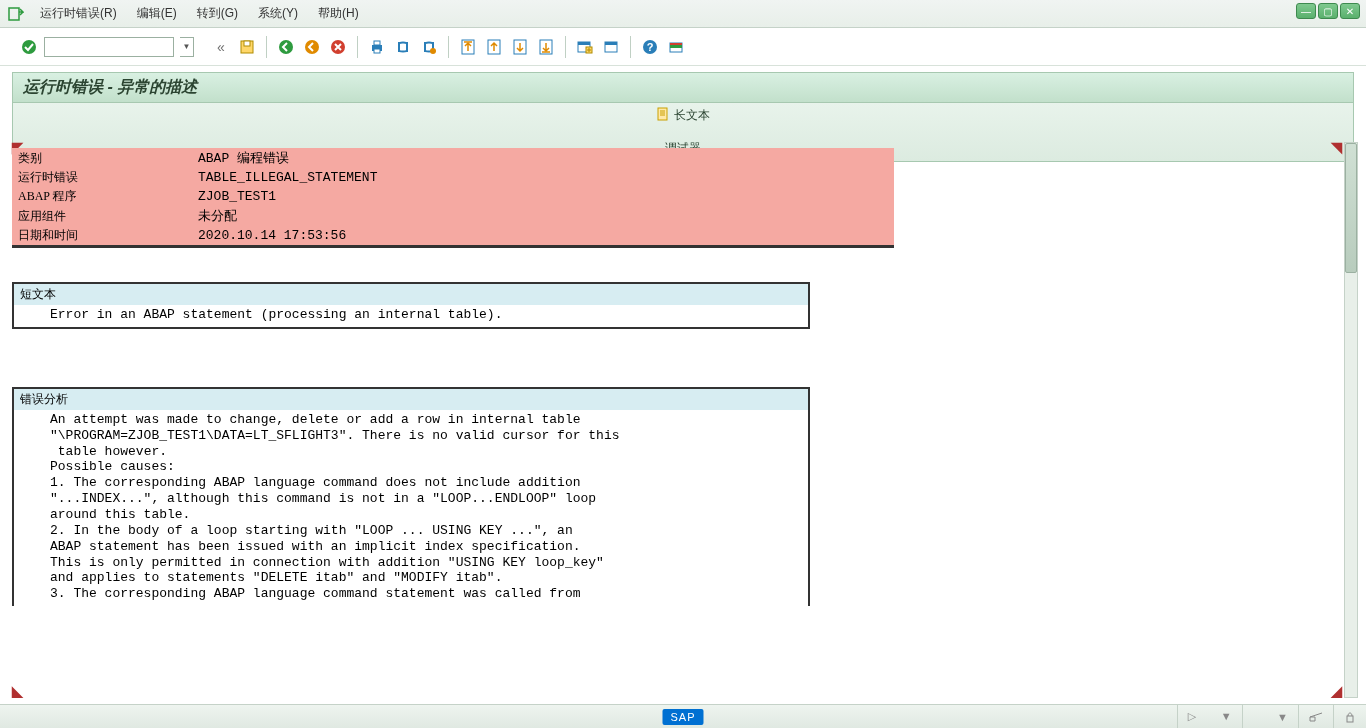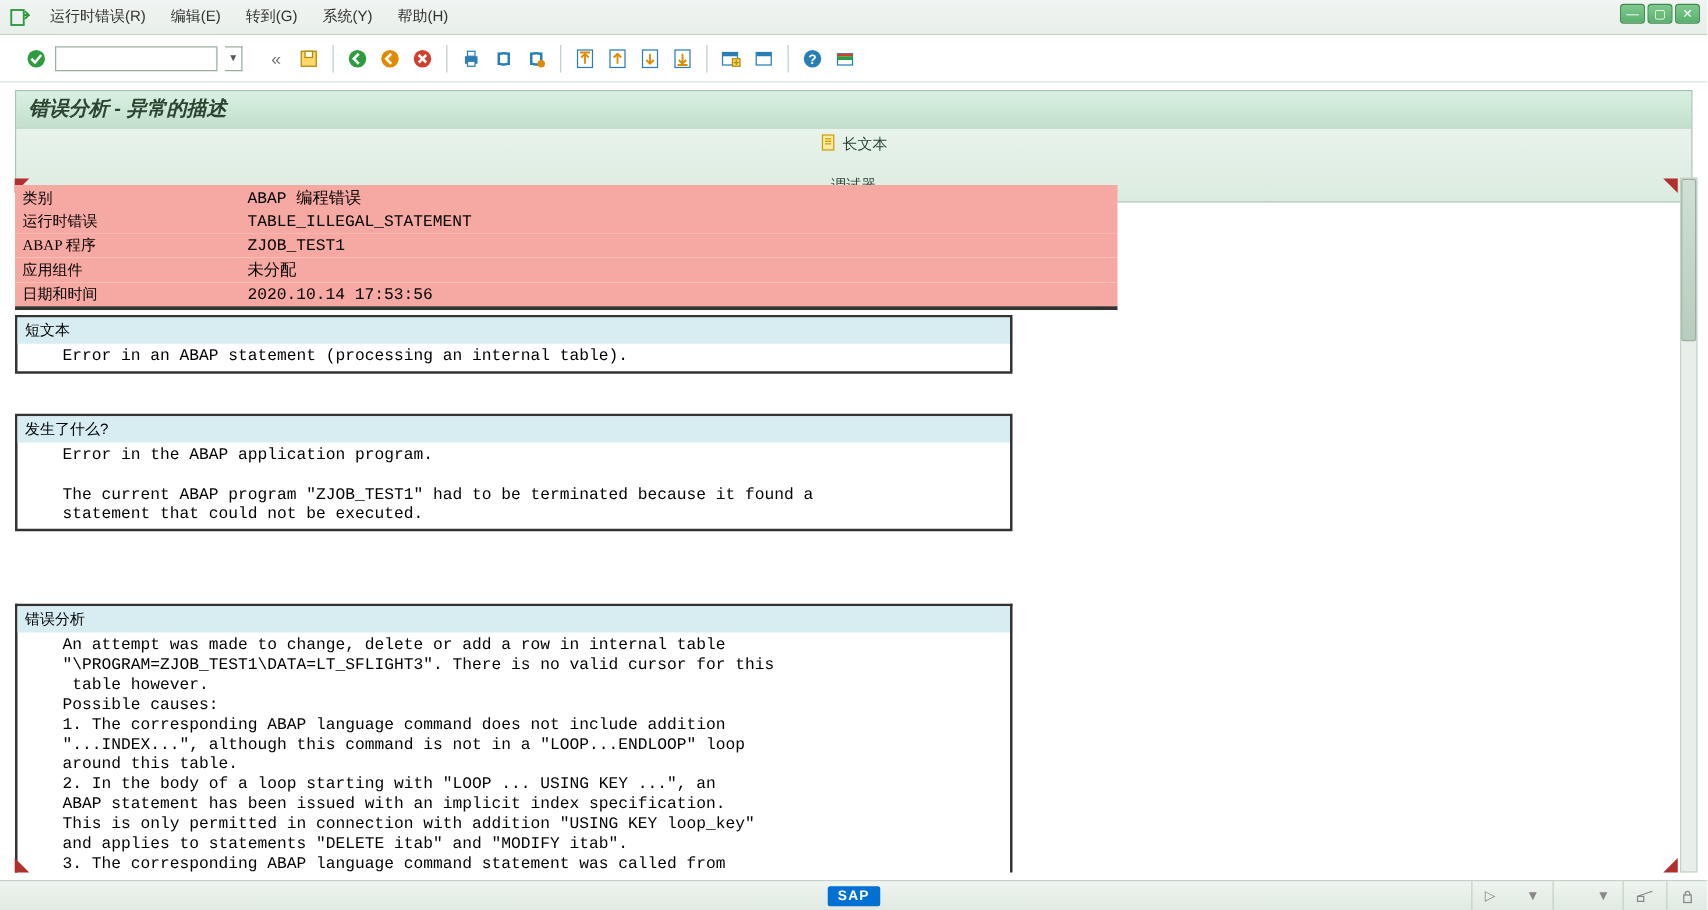--- a/index.html
+++ b/index.html
@@ -33,31 +33,31 @@
 .corner-tr { top: 142px; right: 24px; }
 .corner-bl { bottom: 30px; left: 12px; }
 .corner-br { bottom: 30px; right: 24px; }
 
 .info-table { width: 882px; margin-top: 6px; border-collapse: collapse; }
 .info-table td { font-family: Liberation Mono, monospace; font-size: 13px; padding: 1px 6px; }
 .info-table tr.red td { background: #f5a9a2; }
 .info-table td.lbl { width: 180px; color: #000; font-family: "Microsoft YaHei"; font-size: 12px; }
 .info-table .hr-row td { height:3px; padding:0; background: #333; }
 
-.section { width: 798px; border: 2px solid #333; margin-top: 4px; }
+.section { width: 798px; border: 2px solid #333; margin-top: 34px; }
 .section .sec-head { background: #d7edf2; padding: 2px 6px; font-size: 12px; color: #000; }
 .section .sec-body { padding: 2px 16px 4px 36px; font-family: "Courier New", monospace; font-size: 13px; color: #000; white-space: pre-wrap; line-height: 1.22; }
 
 
 .vscroll { position: absolute; right: 8px; top: 142px; bottom: 30px; width: 14px; background: #e8efe9; border: 1px solid #c5d2c8; }
 .vscroll .thumb { position: absolute; top: 0; left: 0; right: 0; height: 130px; background: linear-gradient(#d0e0d4,#b8ccbd); border: 1px solid #9bb0a1; border-radius: 2px; }
 
 
 .statusbar { position: absolute; bottom: 0; left: 0; right: 0; height: 24px; background: linear-gradient(#eef4ef,#e0e9e2); border-top: 1px solid #c5d2c8; display: flex; align-items: center; }
-.statusbar .sap-logo { position:absolute; left:50%; transform:translateX(-50%); background:#0070d2; color:#fff; font-weight:bold; font-size:11px; padding:2px 8px; border-radius:2px; letter-spacing:1px;}
+.statusbar .sap-logo { position:absolute; left:50%; transform:translateX(-50%); background:#0070d2; color:#fff; font-weight:normal; font-size:11px; padding:2px 8px; border-radius:2px; letter-spacing:1px;}
 .statusbar .right-boxes { margin-left:auto; display:flex; height:100%; }
 .statusbar .rbox { border-left:1px solid #c5d2c8; padding:0 10px; display:flex; align-items:center; color:#888; font-size:11px; gap:4px; } .ic-blue{color:#2a7eb8;} .ic-gray{color:#707070;}
 
 
 .cg { font-size:14px; color:#b03030; font-weight:bold; line-height:10px; }
 </style>
 </head>
 <body>
 
 <div class="menubar">
@@ -186,21 +186,21 @@
   <span class="tb-btn">
       <svg width="16" height="16" viewBox="0 0 16 16">
         <rect x="2" y="4" width="12" height="9" fill="#fff" stroke="#2a7eb8"></rect>
         <rect x="2" y="4" width="12" height="2" fill="#d13f2f"></rect>
         <rect x="2" y="6" width="12" height="3" fill="#2e9b3f"></rect>
       </svg>
     </span>
 </div>
 
 <div class="page-area">
-  <div class="page-title-bar">错误分析 - 异常的描述</div>
+  <div class="page-title-bar">运行时错误 - 异常的描述</div>
   <div class="sub-toolbar">
     <div class="st-item">
       <span><svg width="14" height="14" viewBox="0 0 14 14">
             <rect x="2" y="1" width="9" height="12" fill="#ffe9a8" stroke="#c9a000"></rect>
             <line x1="4" y1="4" x2="9" y2="4" stroke="#c9a000"></line>
             <line x1="4" y1="6" x2="9" y2="6" stroke="#c9a000"></line>
             <line x1="4" y1="8" x2="9" y2="8" stroke="#c9a000"></line>
           </svg></span>
       <span>长文本</span>
     </div>
@@ -241,27 +241,20 @@
           <td colspan="2"></td>
         </tr>
   </tbody>
     </table>
 
   <div class="section">
     <div class="sec-head">短文本</div>
     <div class="sec-body">Error in an ABAP statement (processing an internal table).</div>
   </div>
 
-  <div class="section" style="margin-top:32px;">
-    <div class="sec-head">发生了什么?</div>
-    <div class="sec-body">Error in the ABAP application program.
-
-The current ABAP program "ZJOB_TEST1" had to be terminated because it found a
-statement that could not be executed.</div>
-  </div>
 
   <div class="section" style="margin-top:58px; border-bottom:none;">
     <div class="sec-head">错误分析</div>
     <div class="sec-body">An attempt was made to change, delete or add a row in internal table
 "\PROGRAM=ZJOB_TEST1\DATA=LT_SFLIGHT3". There is no valid cursor for this
  table however.
 Possible causes:
 1. The corresponding ABAP language command does not include addition
 "...INDEX...", although this command is not in a "LOOP...ENDLOOP" loop
 around this table.

